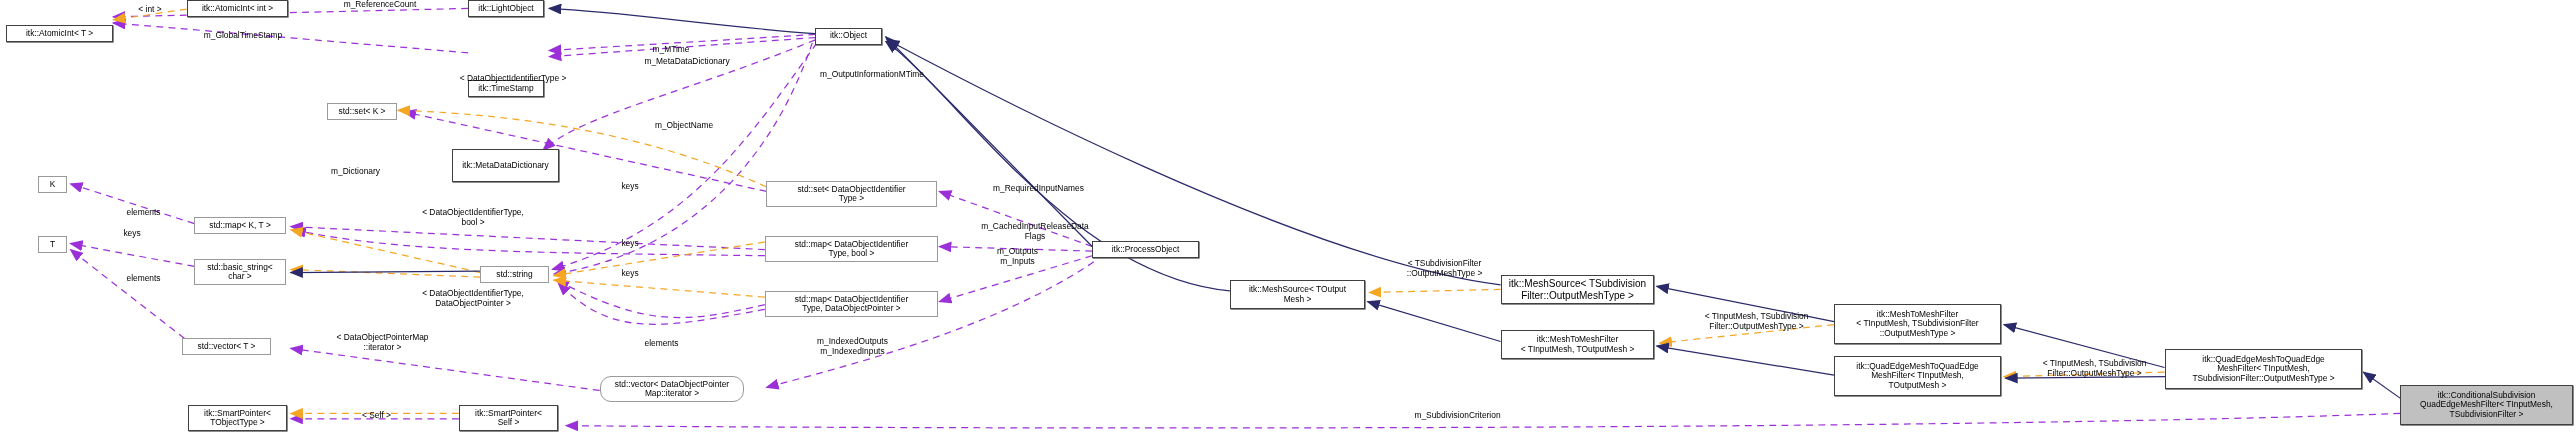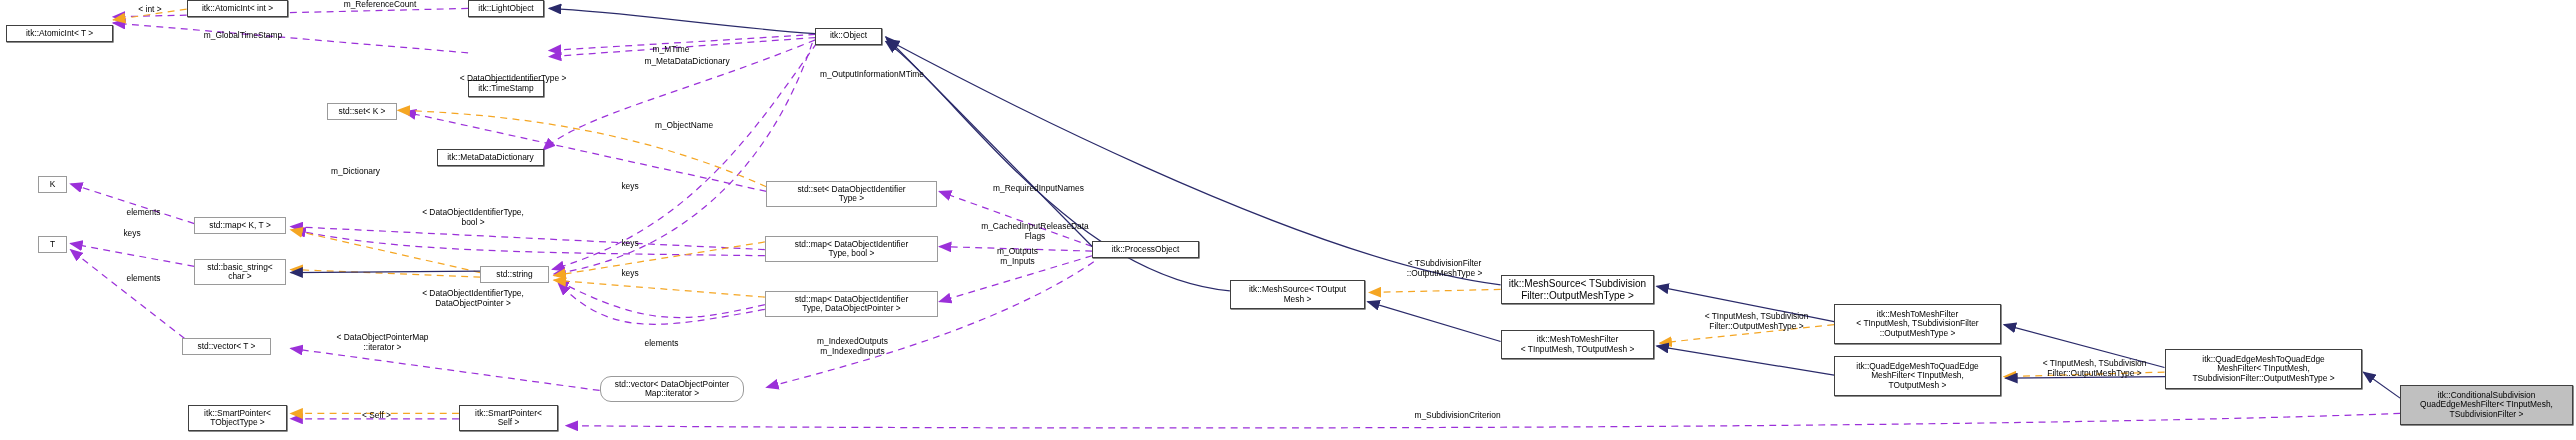--- a/index.html
+++ b/index.html
@@ -133,21 +133,21 @@
       <path d="M628,354 L380,356"></path>
     </g>
   </svg>
 
 <div class="node cls" style="left: 6.1px; top: 25px; width: 107px; height: 17px; font-size: 8.4px;">itk::AtomicInt&lt; T &gt;</div>
     <div class="node cls" style="left: 187px; top: 0px; width: 101px; height: 17px; font-size: 8.4px;">itk::AtomicInt&lt; int &gt;</div>
     <div class="node cls" style="left: 468px; top: 0px; width: 76px; height: 17px; font-size: 8.4px;">itk::LightObject</div>
     <div class="node cls" style="left: 468px; top: 44px; width: 76px; height: 17px; font-size: 8.4px; margin-top: 36px;">itk::TimeStamp</div>
     <div class="node cls" style="left: 815px; top: 27.5px; width: 67px; height: 17px; font-size: 8.4px;">itk::Object</div>
     <div class="node tmpl" style="left: 327px; top: 103px; width: 70px; height: 17px; font-size: 8.4px;">std::set&lt; K &gt;</div>
-    <div class="node cls" style="left: 437px; top: 149px; width: 107px; height: 17px; font-size: 8.4px;">itk::MetaDataDictionary</div>
+    <div class="node cls" style="left: 452px; top: 149px; width: 107px; height: 33px; font-size: 8.4px;">itk::MetaDataDictionary</div>
     <div class="node tmpl" style="left: 38px; top: 176px; width: 29px; height: 17px; font-size: 8.4px;">K</div>
     <div class="node tmpl" style="left: 38px; top: 236px; width: 29px; height: 17px; font-size: 8.4px;">T</div>
     <div class="node tmpl" style="left: 194px; top: 217px; width: 92px; height: 17px; font-size: 8.4px;">std::map&lt; K, T &gt;</div>
     <div class="node tmpl" style="left: 194px; top: 259px; width: 92px; height: 26px; font-size: 8.4px;">std::basic_string&lt;
 char &gt;</div>
     <div class="node tmpl" style="left: 480px; top: 266px; width: 69px; height: 17px; font-size: 8.4px;">std::string</div>
     <div class="node tmpl" style="left: 182px; top: 338px; width: 89px; height: 17px; font-size: 8.4px;">std::vector&lt; T &gt;</div>
     <div class="node tmpl" style="left: 766px; top: 181px; width: 171px; height: 26px; font-size: 8.4px;">std::set&lt; DataObjectIdentifier
 Type &gt;</div>
     <div class="node tmpl" style="left: 765px; top: 236px; width: 173px; height: 26px; font-size: 8.4px;">std::map&lt; DataObjectIdentifier

